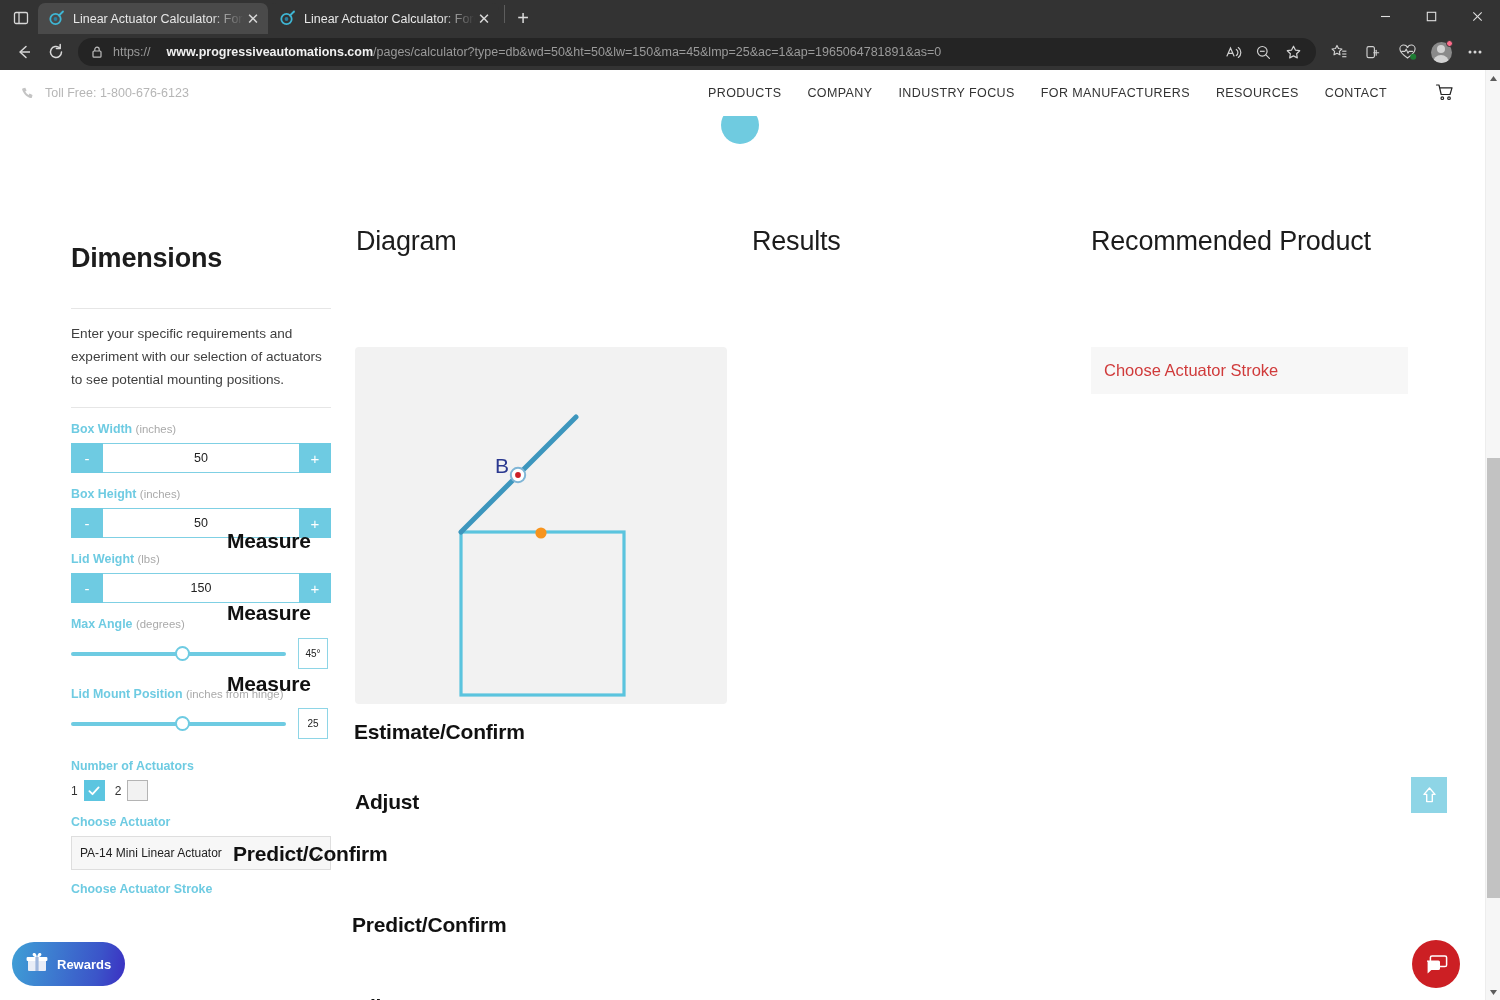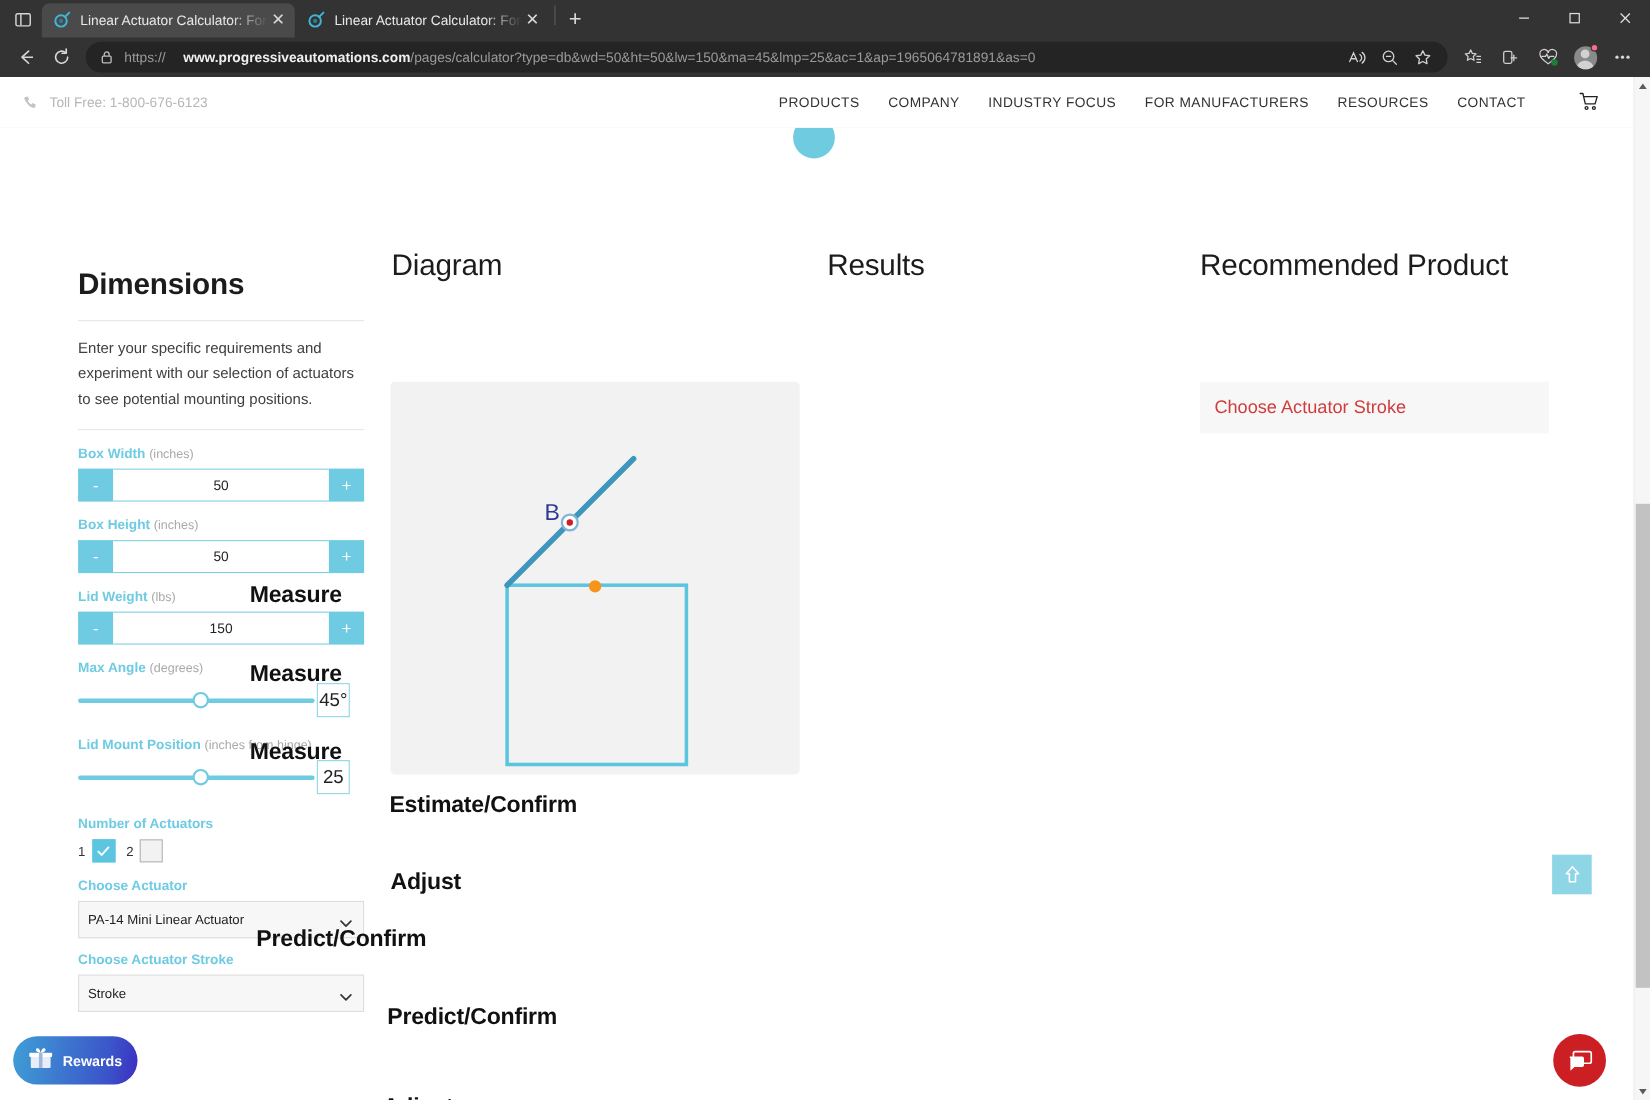--- a/index.html
+++ b/index.html
@@ -219,21 +219,21 @@
     font-weight: 400;
     color: #1c1c1c;
     letter-spacing: -0.2px;
     white-space: nowrap;
   }
 
   
   .dimensions {
     position: absolute;
     left: 71px;
-    top: 175px;
+    top: 192px;
     width: 260px;
   }
   .hr-line { height: 1px; background: #e6e6e6; }
   .intro-text {
     font-size: 13.6px;
     color: #404040;
     line-height: 1.68;
     padding: 14px 0 16px 0;
   }
   .field-label {
@@ -302,26 +302,26 @@
     border-radius: 50%;
     background: #fff;
     border: 2px solid #6ecbe2;
     top: 4.5px;
   }
   .slider-value {
     width: 30px;
     height: 31px;
     border: 1px solid #8ed5e6;
     background: #fff;
-    font-size: 17px;
+    font-size: 10px;
     color: #222;
     display: flex;
     align-items: center;
     justify-content: center;
-    margin-left: 2px;
+    margin-left: 12px;
     flex: 0 0 auto;
   }
   .checkbox-row {
     display: flex;
     align-items: center;
     margin-top: 2px;
     margin-bottom: 14px;
   }
   .cb-num { font-size: 12px; color: #333; margin-right: 6px; }
   .cb {
@@ -732,30 +732,20 @@
           <span class="sel-chev">
             <svg width="11" height="8" viewBox="0 0 11 8">
                 <path d="M1 1.4 L5.5 6 L10 1.4" fill="none" stroke="#333" stroke-width="1.5" stroke-linecap="round" stroke-linejoin="round"></path>
               </svg>
           </span>
         </div>
 
         <div class="gap-sm"></div>
 
         <div class="field-label">Choose Actuator Stroke</div>
-        <div class="select-wrap">
-          <select class="sel">
-            <option id="opt-stroke">Stroke</option>
-          </select>
-          <span class="sel-chev">
-            <svg width="11" height="8" viewBox="0 0 11 8">
-                <path d="M1 1.4 L5.5 6 L10 1.4" fill="none" stroke="#333" stroke-width="1.5" stroke-linecap="round" stroke-linejoin="round"></path>
-              </svg>
-          </span>
-        </div>
       </div>
 
       <div id="annotation-layer">
           <div class="annot" style="left: 227px; top: 413px;">Measure</div>
           <div class="annot" style="left: 227px; top: 485px;">Measure</div>
           <div class="annot" style="left: 227px; top: 556px;">Measure</div>
           <div class="annot" style="left: 354px; top: 604px;">Estimate/Confirm</div>
           <div class="annot" style="left: 355px; top: 674px;">Adjust</div>
           <div class="annot" style="left: 233px; top: 726px;">Predict/Confirm</div>
           <div class="annot" style="left: 352px; top: 797px;">Predict/Confirm</div>

